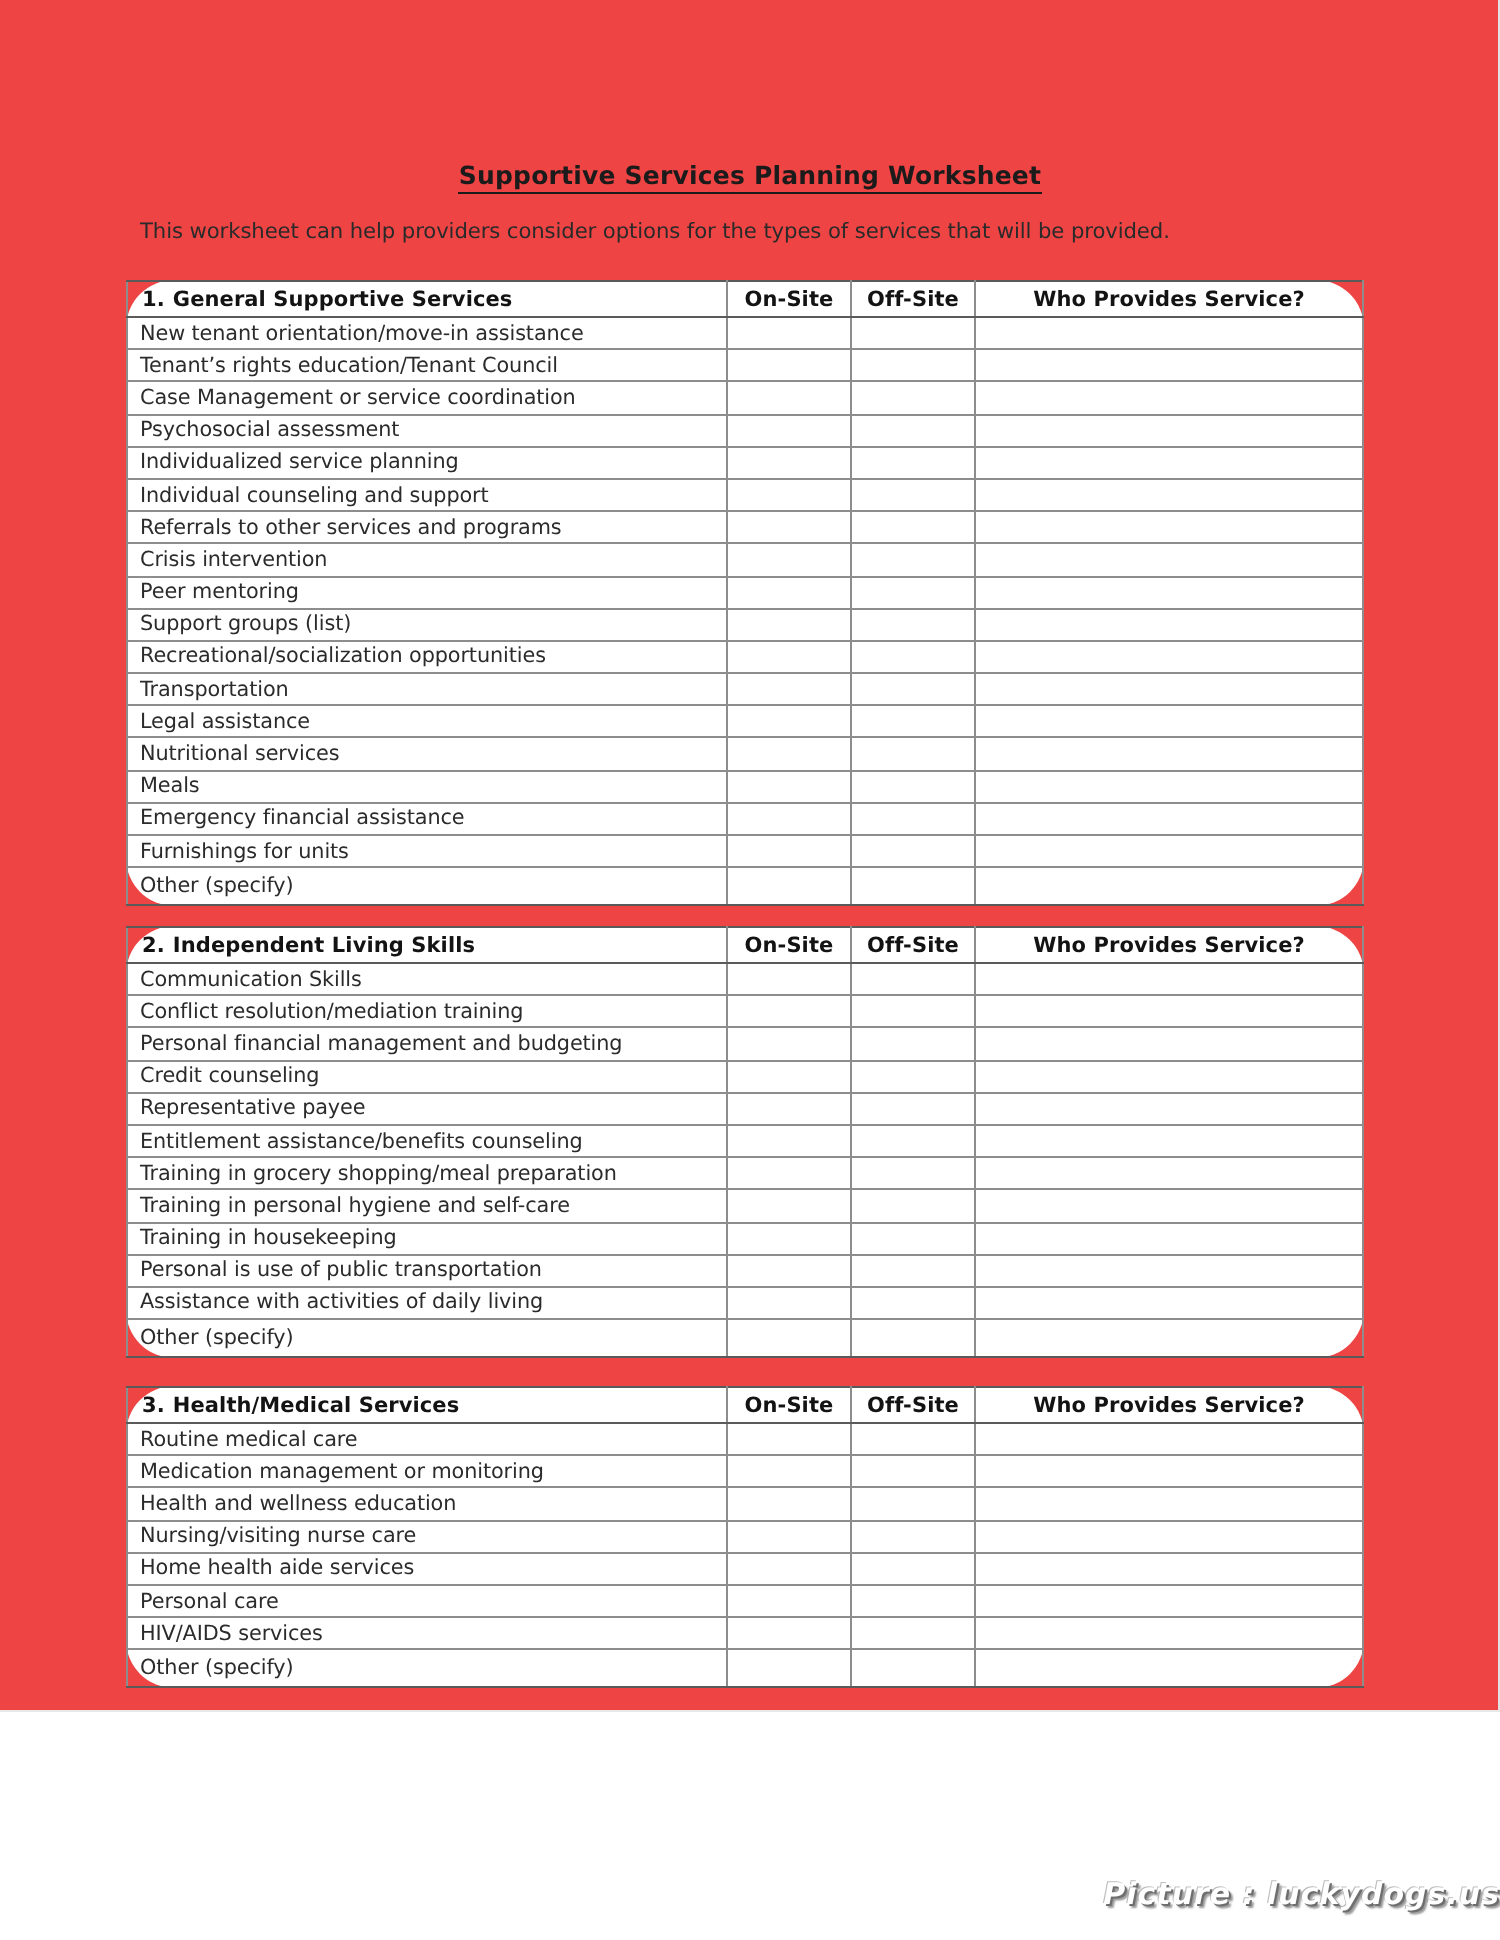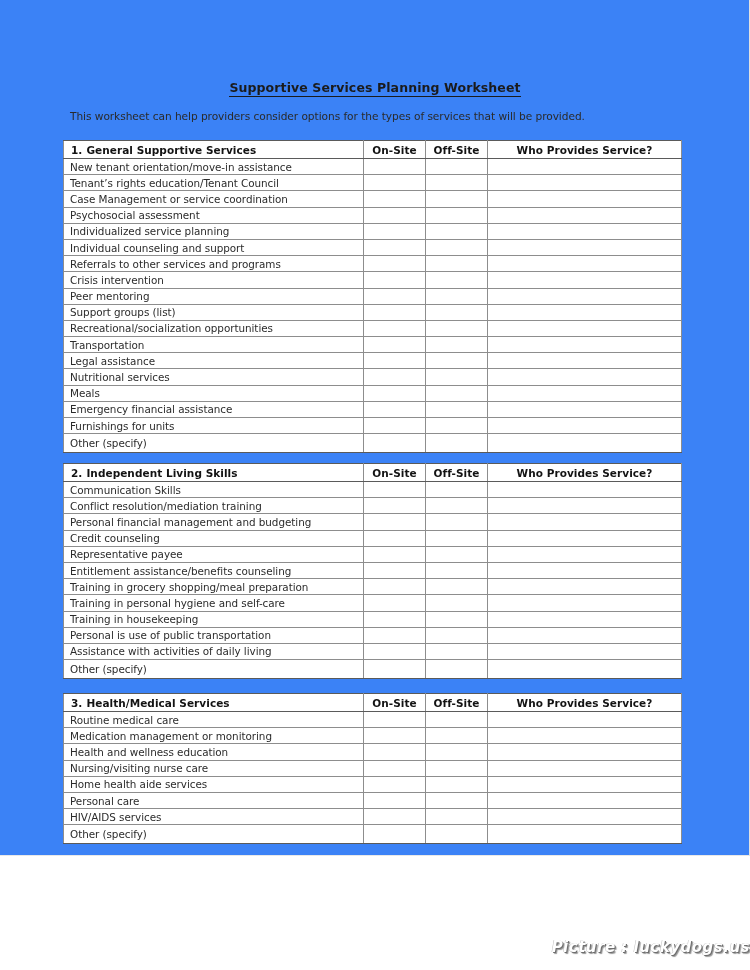--- a/index.html
+++ b/index.html
@@ -13,21 +13,21 @@
     position: relative;
     font-family: "DejaVu Sans", sans-serif;
     color: #231f20;
     overflow: hidden;
   }
   .page {
     position: absolute;
     top: 0; left: 0;
     width: 750px;
     height: 856px;
-    background: #3b82f6;
+    background: #ef4444;
     border-right: 1px solid #e2e2e2;
     border-bottom: 1px solid #e8e8e8;
     box-sizing: border-box;
   }
   .doc-title {
     position: absolute;
     top: 80px;
     left: 0;
     width: 750px;
     text-align: center;
@@ -52,20 +52,21 @@
   .tbl-wrap {
     position: absolute;
     left: 63px;
     width: 618px;
   }
   table.sheet {
     width: 618px;
     border-collapse: collapse;
     table-layout: fixed;
     background: #fff;
+    border-radius: 24px;
   }
   table.sheet th, table.sheet td {
     border: 1px solid #8d8d8d;
     padding: 0;
     vertical-align: middle;
   }
   table.sheet thead th {
     height: 17px;
     font-size: 10.5px;
     font-weight: bold;

